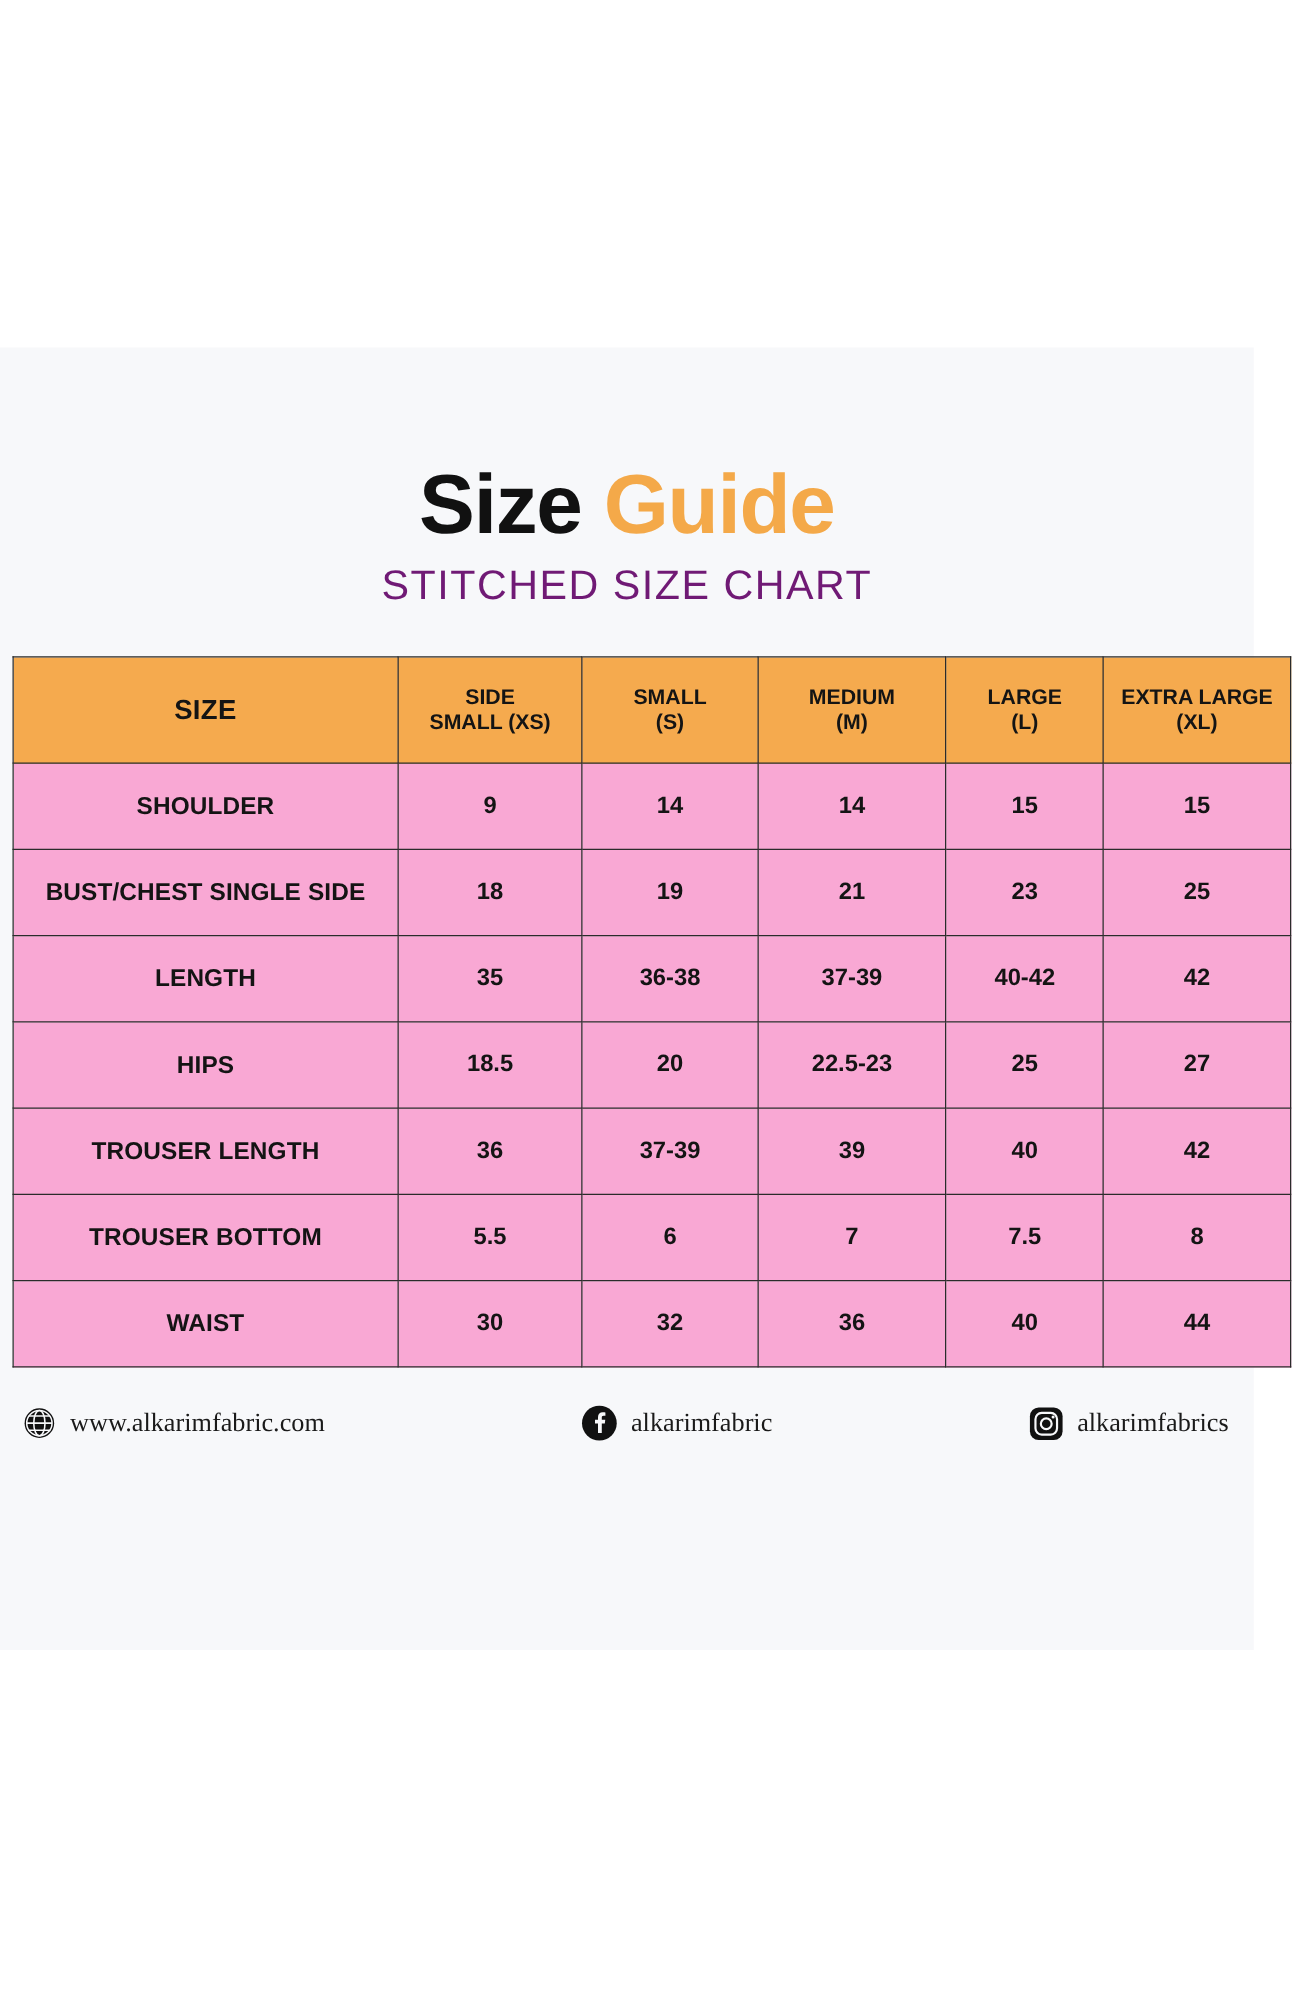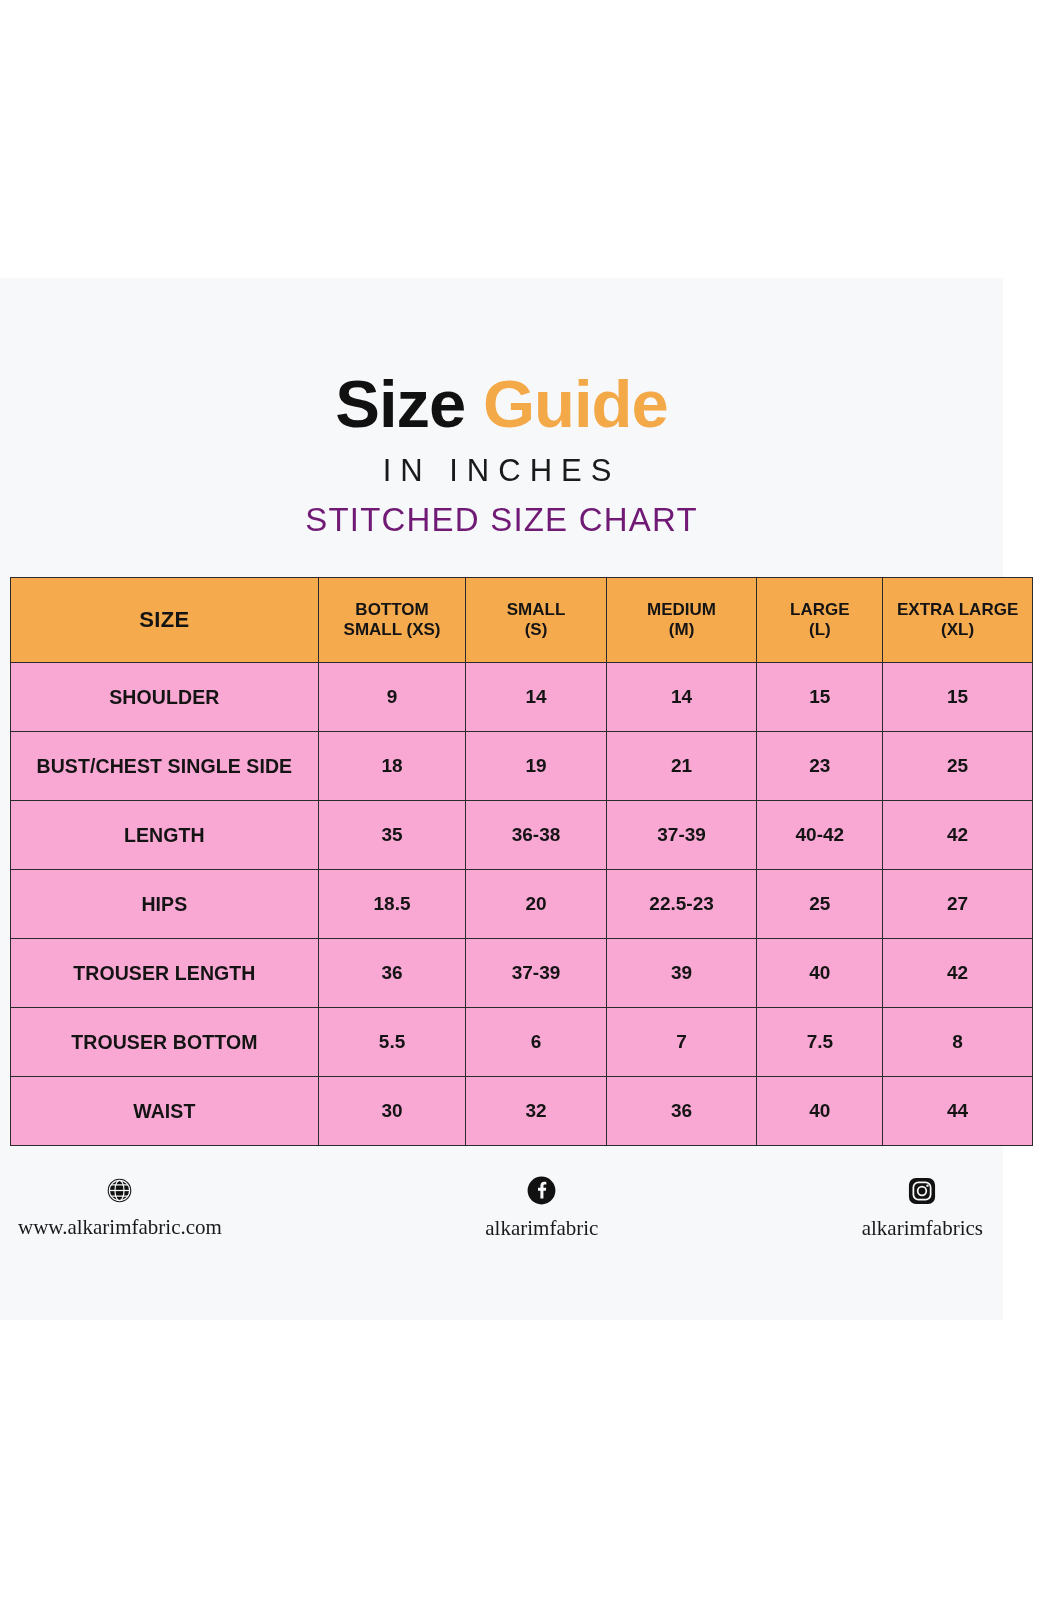--- a/index.html
+++ b/index.html
@@ -102,52 +102,50 @@
     justify-content: space-between;
     margin: 30px 20px 0 18px;
   }
   .footer-item {
     display: flex;
     align-items: center;
     gap: 11px;
     font-family: "Liberation Serif", serif;
     font-size: 21px;
     color: #1a1a1a;
-    flex-direction: column;
   }
   .icon-svg {
     display: block;
   }
 </style>
 </head>
 <body>
 
 <div class="page">
 
   <div class="title-block">
     <h1 class="main-title"><span>Size </span><span class="accent">Guide</span></h1>
-    <div class="subtitle">IN INCHES</div>
     <div class="subtitle2">STITCHED SIZE CHART</div>
   </div>
 
   <div class="table-wrap">
     <table class="size-table">
       <colgroup>
         <col class="c-label">
         <col class="c-xs">
         <col class="c-s">
         <col class="c-m">
         <col class="c-l">
         <col class="c-xl">
       </colgroup>
       <thead>
         <tr>
           <th class="size-col">SIZE</th>
           <th>
-            <span>BOTTOM</span><br>
+            <span>SIDE</span><br>
             <span>SMALL (XS)</span>
           </th>
           <th>
             <span>SMALL</span><br>
             <span>(S)</span>
           </th>
           <th>
             <span>MEDIUM</span><br>
             <span>(M)</span>
           </th>

